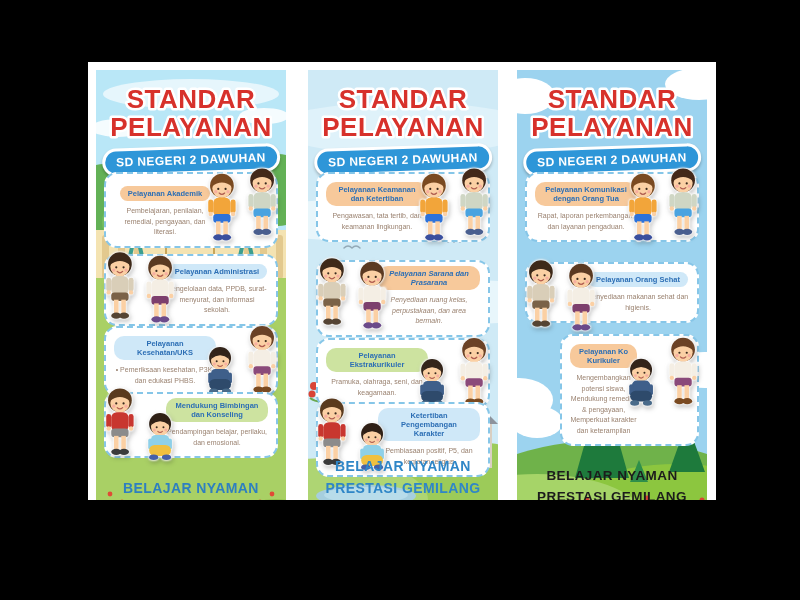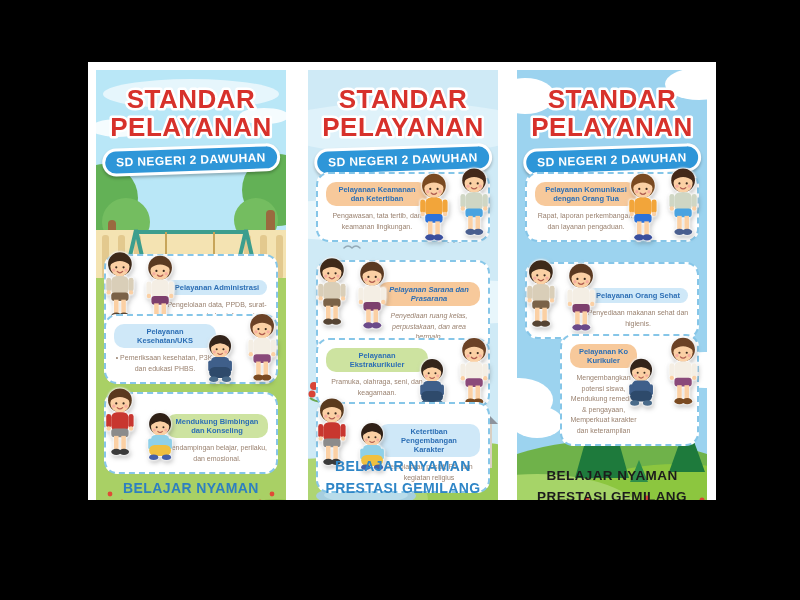--- a/index.html
+++ b/index.html
@@ -18,21 +18,21 @@
       letter-spacing:0.5px;}
 
   .badge{position:absolute;top:76px;left:50%;transform:translateX(-50%) rotate(-2deg);
       background:#2e96d8;border:3px solid #fff;border-radius:16px;color:#fff;font-weight:bold;
       font-size:12px;letter-spacing:0.4px;padding:4px 11px;white-space:nowrap;
       box-shadow:0 2px 3px rgba(0,0,0,0.25);}
 
   .card{position:absolute;left:8px;right:8px;background:#ffffff;border:2px dashed #86c6e8;
       border-radius:13px;box-sizing:border-box;text-align:center;}
   .card.kids-right{padding:8px 60px 8px 8px;}
-  .card.kids-left{padding:20px 8px 8px 60px;}
+  .card.kids-left{padding:4px 8px 8px 60px;}
   .pill{display:inline-block;border-radius:10px;padding:3px 8px;font-size:7.5px;font-weight:bold;
       color:#2d6fb5;line-height:1.2;max-width:100px;}
   .pill-orange{background:#f7c99b;}
   .pill-blue{background:#cfe8f8;}
   .pill-green{background:#cde3a0;}
   .body-text{font-size:7px;color:#9a8270;line-height:1.5;margin-top:5px;}
 
   .kids{position:absolute;width:84px;height:88px;
       filter:drop-shadow(0 0 1px #fff) drop-shadow(0 0 1px #fff) drop-shadow(1px 2px 2px rgba(0,0,0,0.25));}
   .kids.right{right:-8px;top:-14px;}
@@ -143,31 +143,39 @@
             <circle cx="184" cy="433" r="2.4"></circle>
         </g>
       </svg>
 
       <svg class="title-svg" viewBox="0 0 190 62">
         <text x="95" y="26" text-anchor="middle">STANDAR</text>
         <text x="95" y="54" text-anchor="middle">PELAYANAN</text>
       </svg>
       <div class="badge">SD NEGERI 2 DAWUHAN</div>
 
+      <div class="card kids-right" style="top:102px;">
+        <span class="pill pill-orange">Pelayanan Akademik</span>
+        <div class="body-text">Pembelajaran, penilaian, remedial, pengayaan, dan literasi.</div>
+        <svg class="kids right" viewBox="0 0 92 86">
+          <use href="#kid-stand" transform="translate(2,8)" class="pairA1"></use>
+          <use href="#kid-stand" transform="translate(46,2)" class="pairA2"></use>
+        </svg>
+      </div>
 
       <div class="card kids-left" style="top:184px;">
         <span class="pill pill-blue">Pelayanan Administrasi</span>
         <div class="body-text">Pengelolaan data, PPDB, surat-menyurat, dan informasi sekolah.</div>
         <svg class="kids left" viewBox="0 0 92 86">
           <use href="#kid-stand" transform="translate(2,4)" class="pairB1"></use>
           <use href="#kid-stand" transform="translate(46,8)" class="pairB2"></use>
         </svg>
       </div>
 
-      <div class="card kids-right" style="top:244px;">
+      <div class="card kids-right" style="top:256px;">
         <span class="pill pill-blue">Pelayanan Kesehatan/UKS</span>
         <div class="body-text">• Pemeriksaan kesehatan, P3K, dan edukasi PHBS.</div>
         <svg class="kids right" viewBox="0 0 92 86">
           <use href="#kid-sit" transform="translate(0,30)" class="pairC1"></use>
           <use href="#kid-stand" transform="translate(46,6)" class="pairC2"></use>
         </svg>
       </div>
 
       <div class="card kids-left" style="top:322px;">
         <span class="pill pill-green">Mendukung Bimbingan dan Konseling</span>

